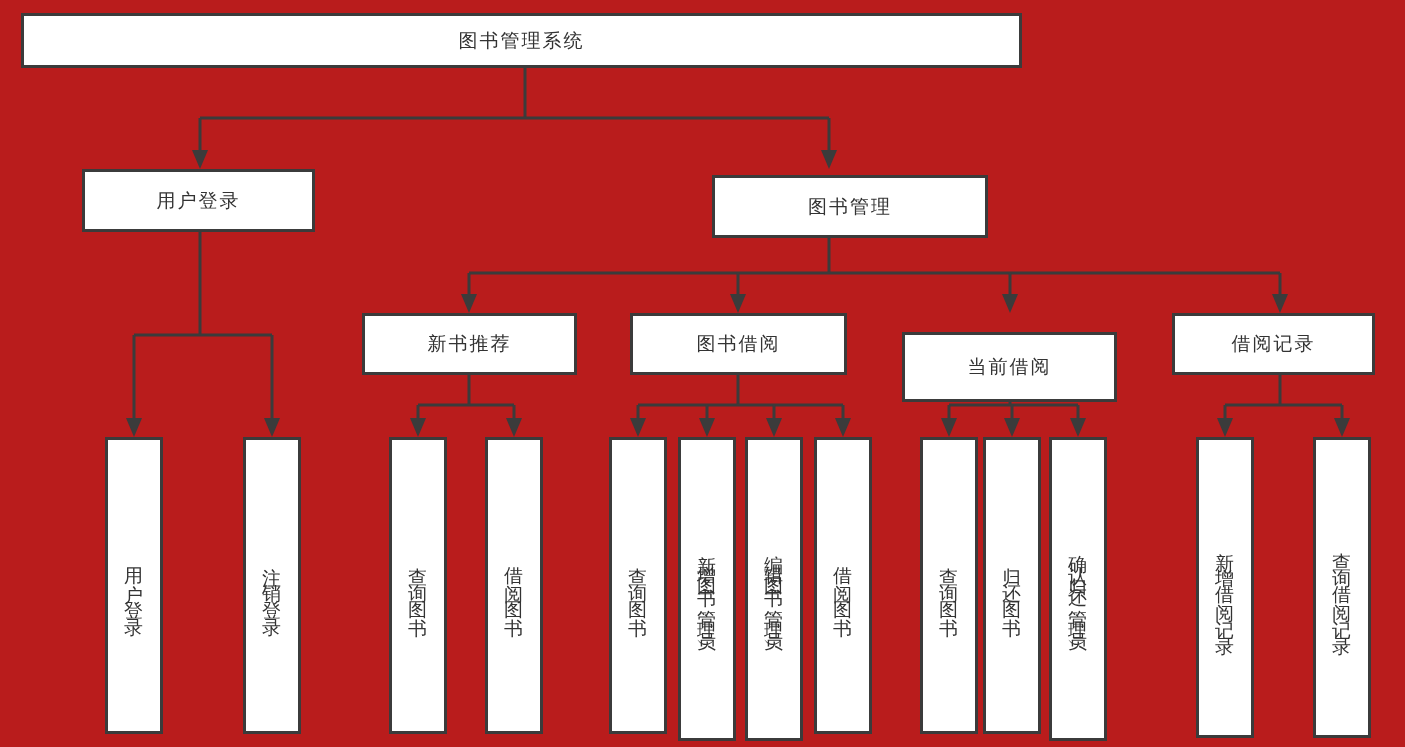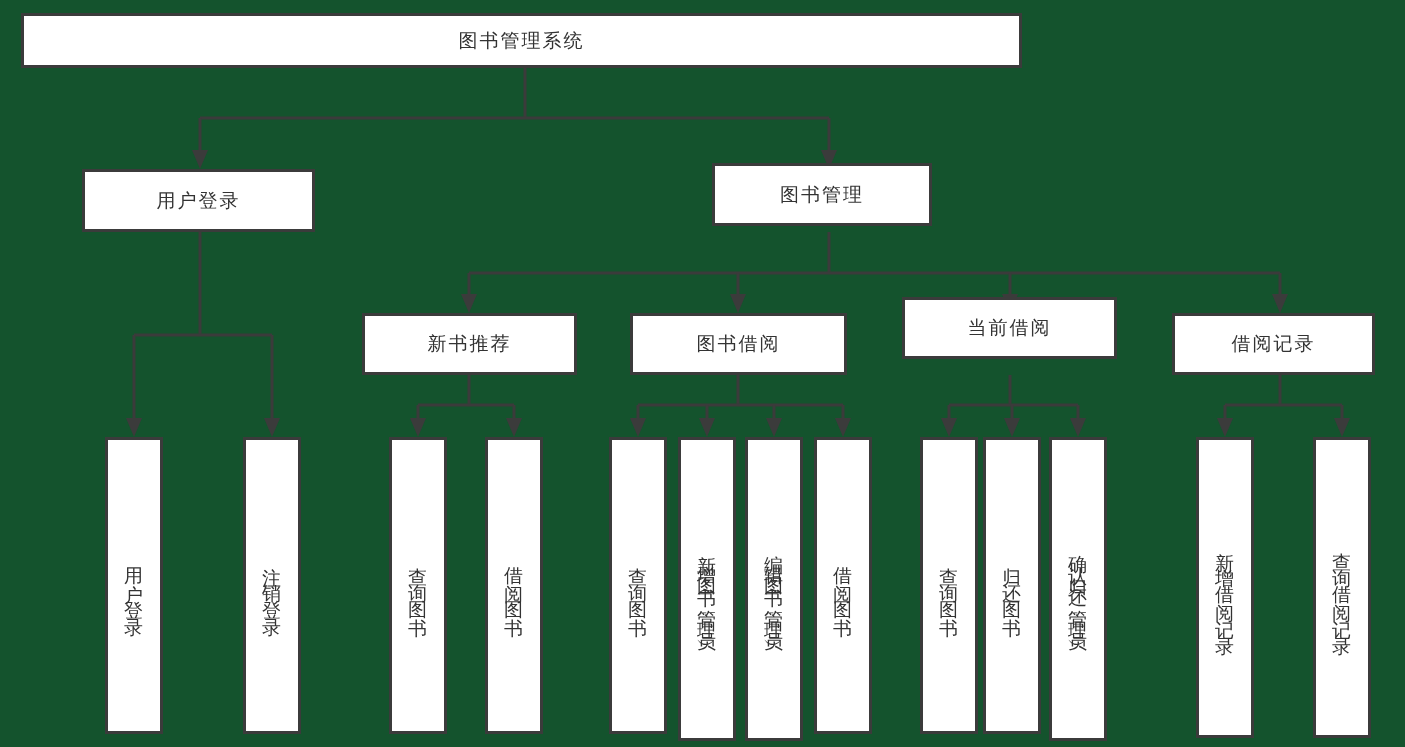--- a/index.html
+++ b/index.html
@@ -1,19 +1,19 @@
 <!DOCTYPE html>
 <html><head>
 <meta charset="utf-8">
 <style>
   html,body{margin:0;padding:0;background:#ffffff;}
   .stage{
     position:relative;
     width:1405px;height:747px;
-    background:#14532d;
+    background:#b91c1c;
     font-family:"Liberation Sans","DejaVu Sans",sans-serif;
     overflow:hidden;
   }
   .stage svg.wires{position:absolute;left:0;top:0;z-index:1;}
   .wires path{stroke:#3b3b3b;stroke-width:3;fill:none;}
   .wires path.tri{fill:#3b3b3b;stroke:none;}
   .node{
     position:absolute;
     box-sizing:border-box;
     border:3px solid #3b3b3b;
@@ -126,31 +126,31 @@
     </g>
   </svg>
 
   <div class="node hbox" style="left:21px;top:13px;width:1001px;height:55px;">
     <span>图书管理系统</span>
   </div>
 
   <div class="node hbox" style="left:82px;top:169px;width:233px;height:63px;">
     <span>用户登录</span>
   </div>
-  <div class="node hbox" style="left:712px;top:163px;width:220px;height:63px;">
+  <div class="node hbox" style="left:712px;top:175px;width:276px;height:63px;">
     <span>图书管理</span>
   </div>
 
   <div class="node hbox" style="left:630px;top:313px;width:217px;height:62px;">
     <span>图书借阅</span>
   </div>
   <div class="node hbox" style="left:362px;top:313px;width:215px;height:62px;">
     <span>新书推荐</span>
   </div>
-  <div class="node hbox" style="left:902px;top:297px;width:215px;height:62px;">
+  <div class="node hbox" style="left:902px;top:332px;width:215px;height:70px;">
     <span>当前借阅</span>
   </div>
   <div class="node hbox" style="left:1172px;top:313px;width:203px;height:62px;">
     <span>借阅记录</span>
   </div>
 
   <div class="node vbox" style="left:105px;top:437px;height:297px;">
     <span>用户登录</span>
   </div>
   <div class="node vbox" style="left:243px;top:437px;height:297px;">

